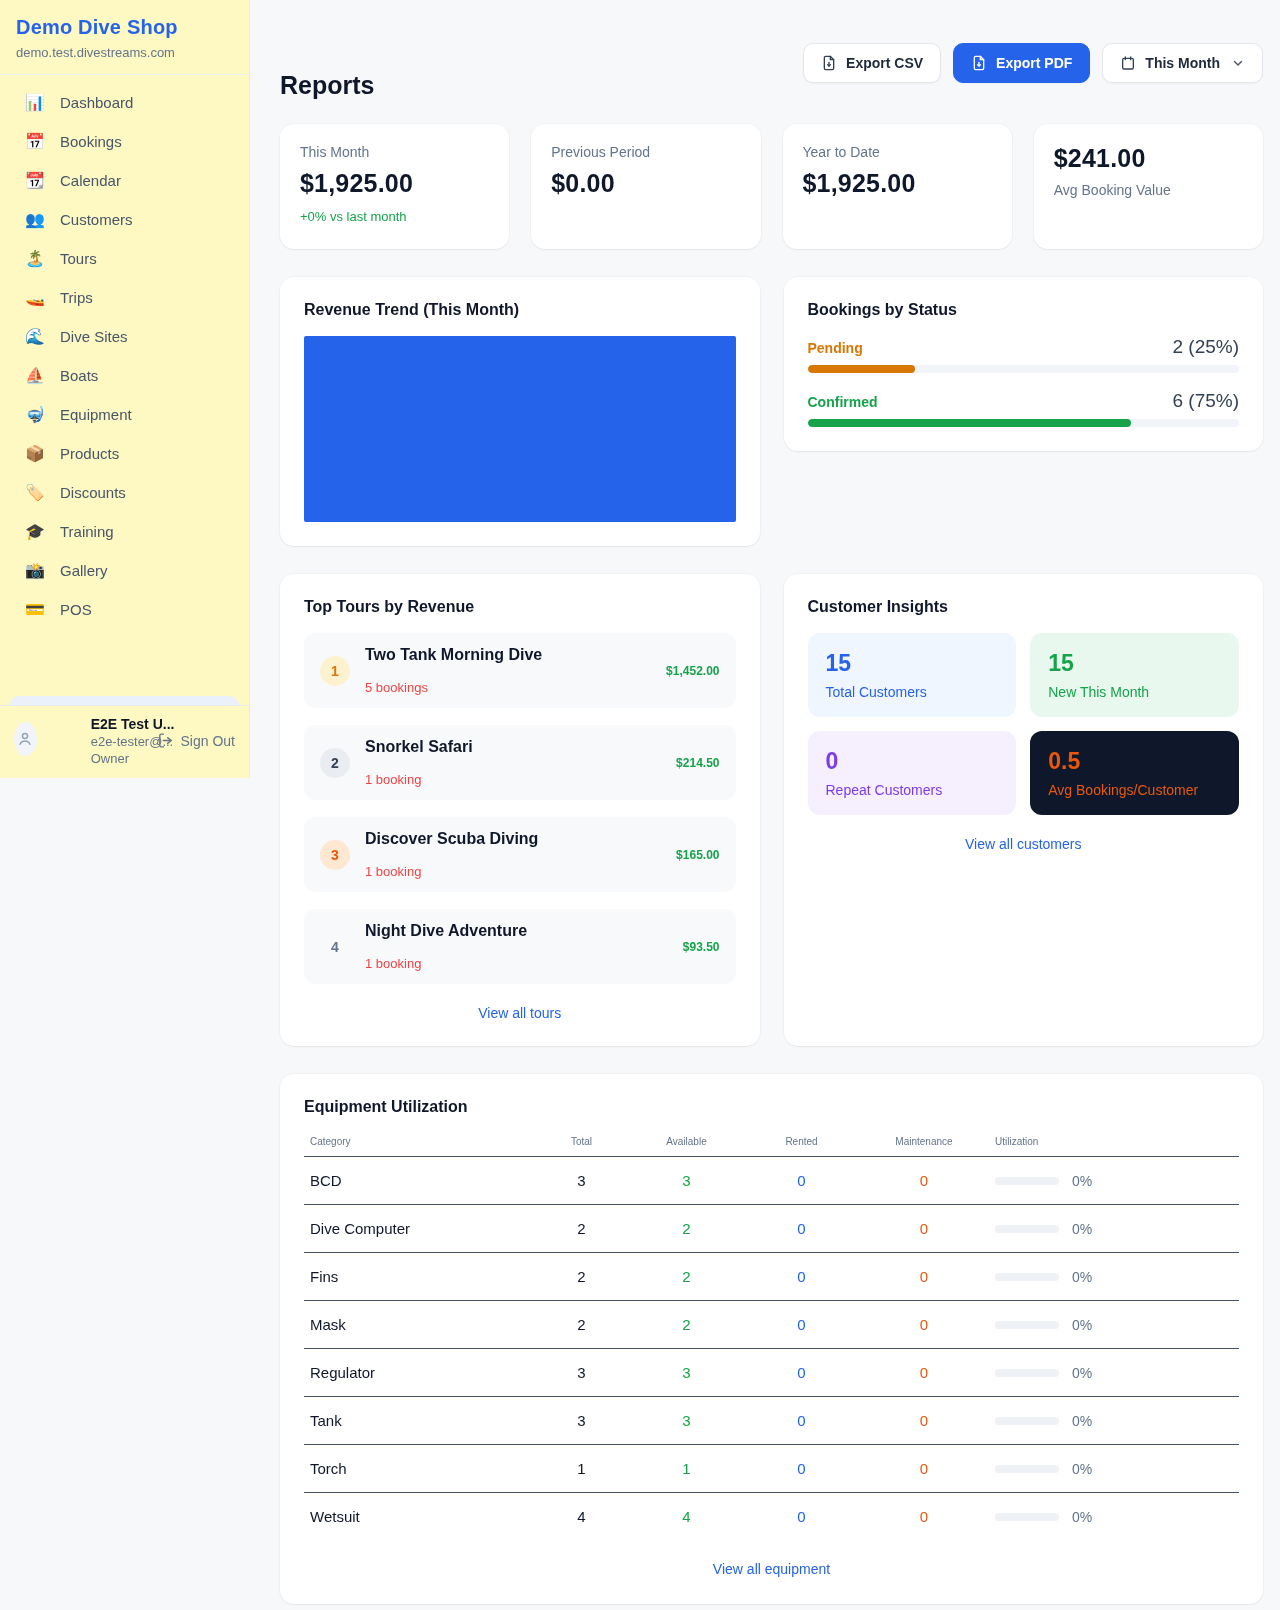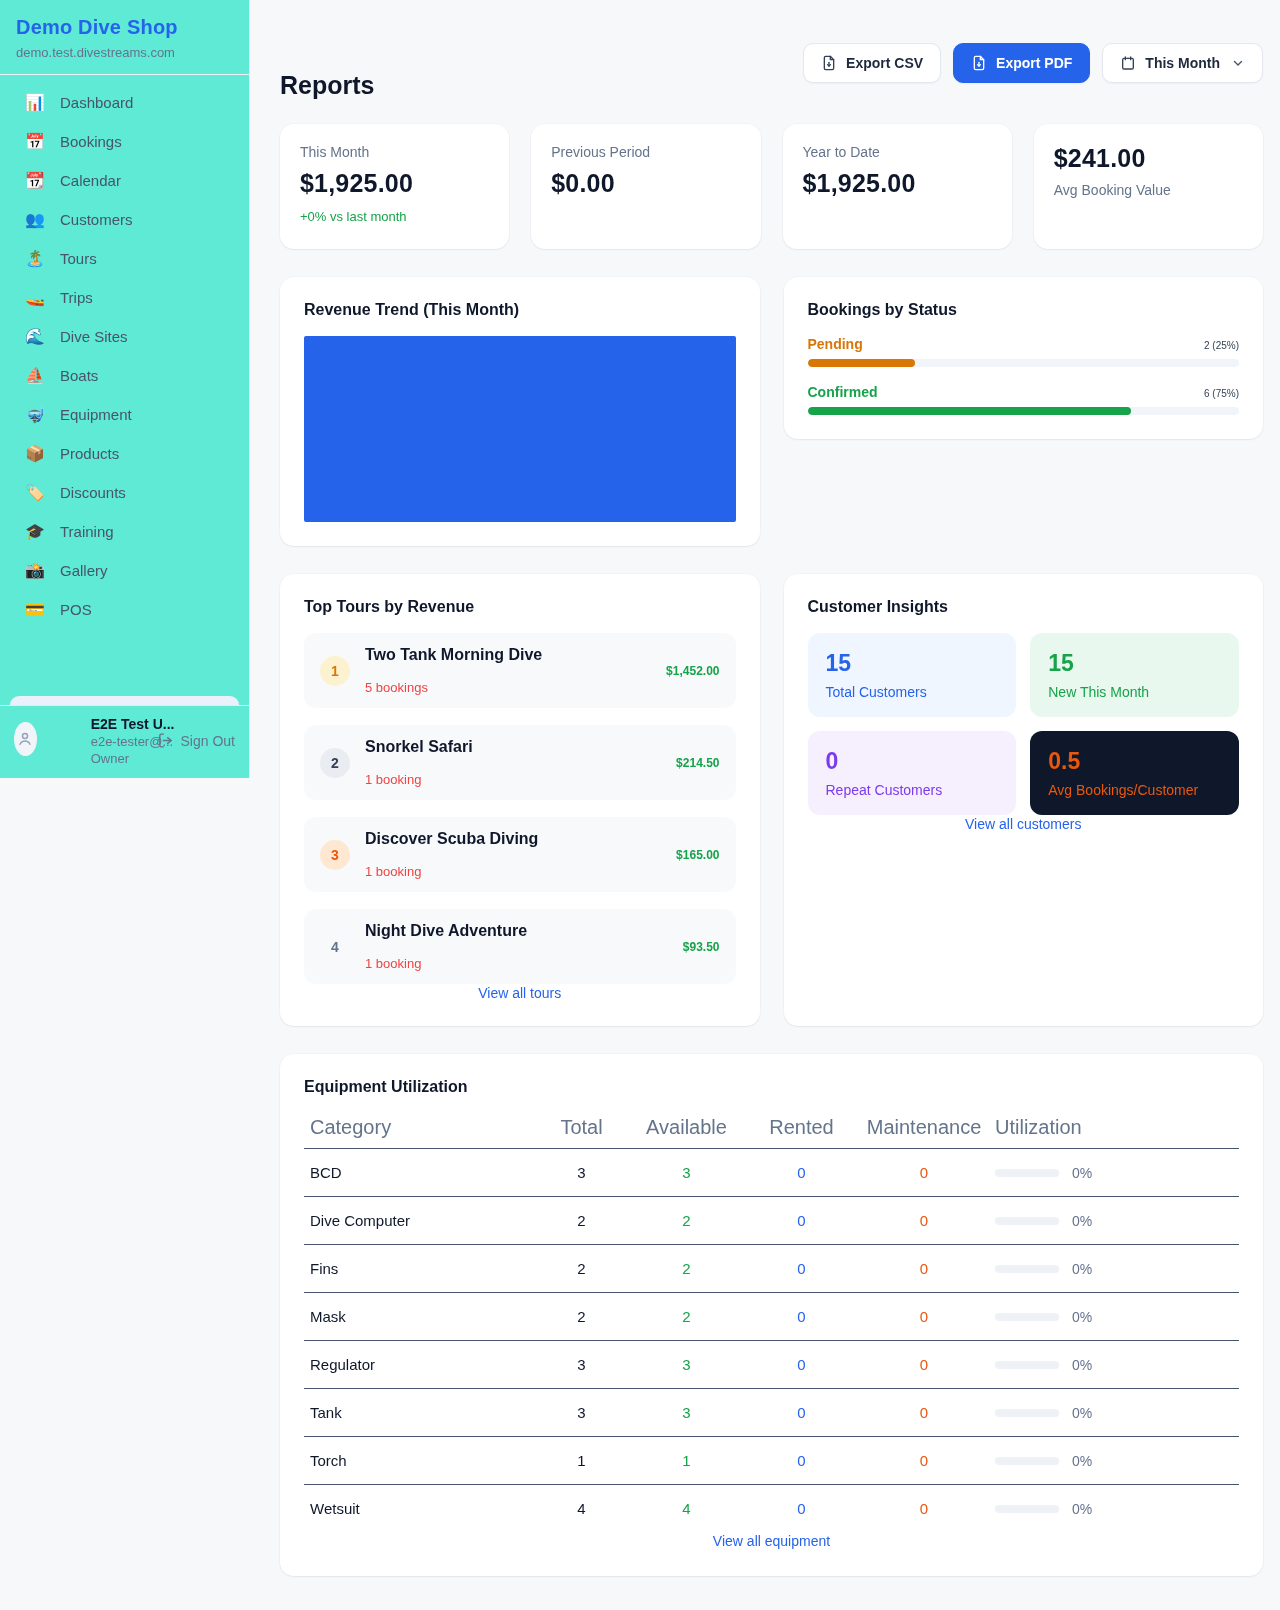--- a/index.html
+++ b/index.html
@@ -7,21 +7,21 @@
   body {
     font-family:"Liberation Sans", sans-serif;
     background:#f7f8fa;
     color:#0f172a;
     display:flex;
     overflow:hidden;
   }
   
   .sidebar {
     width:250px; min-width:250px; height:778px;
-    background:#5eead4; border-right:1px solid #e7eaef;
+    background:#fef9c3; border-right:1px solid #e7eaef;
     display:flex; flex-direction:column;
   }
   .brand { padding:16px 16px 14px; border-bottom:1px solid #edf0f4; }
   .brand-name { color:#2563eb; font-size:20px; font-weight:bold; letter-spacing:.2px; }
   .brand-domain { color:#64748b; font-size:13px; margin-top:6px; }
   .nav { flex:1; padding:10px 10px 0; overflow:hidden; }
   .nav-item {
     display:flex; align-items:center; gap:14px;
     padding:9px 14px; margin-bottom:4px; border-radius:10px;
     color:#475569; font-size:15px; cursor:pointer;
@@ -75,54 +75,54 @@
   
   .row-2col { display:grid; grid-template-columns:1fr 1fr; gap:24px; margin-bottom:28px; }
   .row-start { align-items:start; }
   .panel { padding:24px; }
   .panel-title { font-size:16px; font-weight:bold; color:#0f172a; }
   .revenue-chart { margin-top:17px; height:186px; background:#2563eb; border-radius:2px; }
   
   .status-row { margin-top:17px; }
   .status-head { display:flex; justify-content:space-between; align-items:baseline; }
   .status-label { font-size:14px; font-weight:bold; }
-  .status-value { font-size:10px; color:#334155; }
+  .status-value { font-size:19px; color:#334155; }
   .bar-track { margin-top:7px; height:8px; border-radius:4px; background:#f1f5f9; overflow:hidden; }
   .bar-fill { height:100%; border-radius:4px; }
   
   .tour-row {
     display:flex; align-items:center; gap:15px;
     background:#f7f9fb; border-radius:12px; padding:13px 16px; margin-top:17px;
   }
   .rank-badge {
     width:30px; height:30px; border-radius:50%; flex:none;
     display:flex; align-items:center; justify-content:center;
     font-size:14px; font-weight:bold;
   }
   .rank-1 { background:#fdf2cf; color:#d97706; }
   .rank-2 { background:#e9ecf1; color:#334155; }
   .rank-3 { background:#ffe8d2; color:#ea580c; }
   .rank-4 { background:transparent; color:#64748b; }
   .tour-name { font-size:16px; font-weight:bold; color:#0f172a; }
   .tour-bookings { font-size:13px; color:#ef4444; margin-top:16px; }
   .tour-amount { margin-left:auto; font-size:12px; font-weight:bold; color:#16a34a; }
-  .view-link-wrap { text-align:center; }
+  .view-link-wrap { text-align:center; margin-top:20px; }
   .view-link { color:#2563eb; font-size:14px; text-decoration:none; cursor:pointer; }
   
   .insights-grid { display:grid; grid-template-columns:1fr 1fr; gap:14px; margin-top:17px; }
   .insight-tile { border-radius:12px; padding:17px 18px; }
   .insight-value { font-size:23px; font-weight:800; }
   .insight-label { font-size:14px; margin-top:7px; }
   
   .equip-card { padding:24px 24px 26px; }
   table { width:100%; border-collapse:collapse; table-layout:fixed; margin-top:10px; }
   col.c-cat { width:230px; } col.c-num { width:95px; } col.c-num2 { width:115px; }
   col.c-maint { width:130px; } col.c-util { width:250px; }
   th {
-    text-align:left; font-weight:normal; color:#64748b; font-size:20px;
+    text-align:left; font-weight:normal; color:#64748b; font-size:10px;
     padding:10px 6px 9px; border-bottom:1px solid #47546b;
   }
   th.num, td.num { text-align:center; }
   td { padding:15px 6px; font-size:15px; color:#0f172a; border-bottom:1px solid #47546b; }
   tr:last-child td { border-bottom:none; }
   td.avail { color:#16a34a; } td.rented { color:#2563eb; } td.maint { color:#ea580c; }
   .util-cell { display:flex; align-items:center; gap:13px; }
   .util-track { width:64px; height:8px; border-radius:4px; background:#eef1f6; }
   .util-fill { height:100%; border-radius:4px; background:#2563eb; }
   .util-pct { font-size:14px; color:#64748b; }

